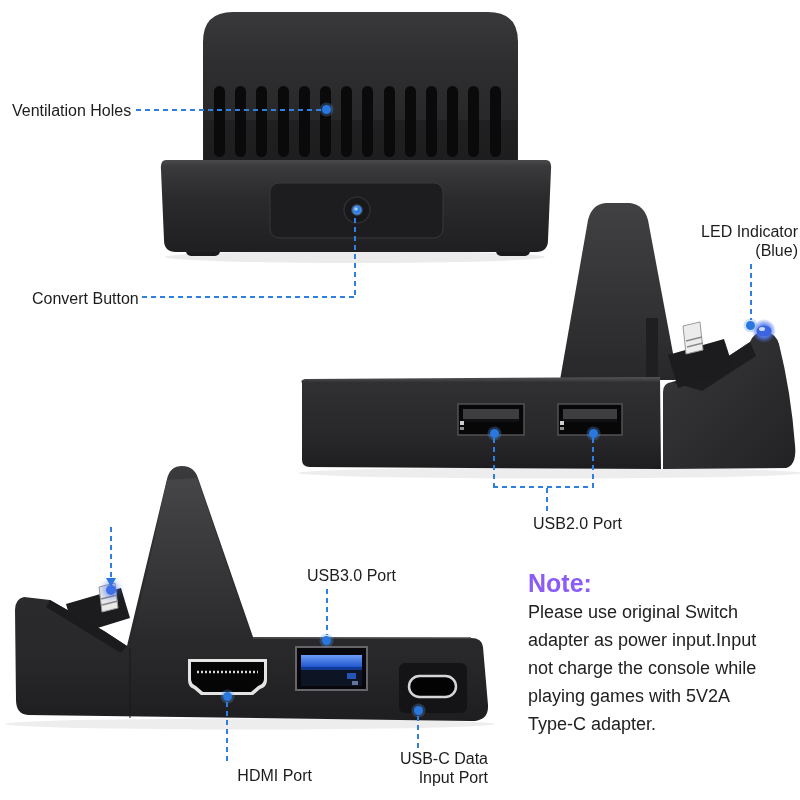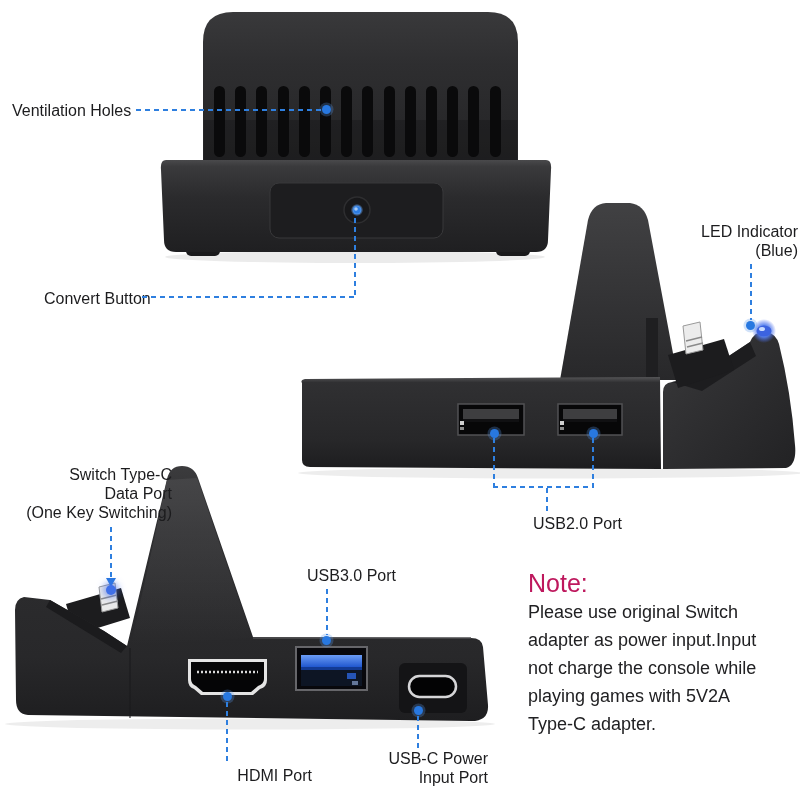--- a/index.html
+++ b/index.html
@@ -19,21 +19,21 @@
     box-shadow:0 0 0 2.5px rgba(90,150,235,.28);
   }
   .arrow-down{
     width:0;height:0;border-left:5px solid transparent;border-right:5px solid transparent;
     border-top:9px solid #2878e0;
   }
   .glow-dot{
     width:10px;height:10px;border-radius:50%;background:#3f6fe8;
     box-shadow:0 0 6px 3px rgba(70,110,235,.55);
   }
-  .note-heading{font-size:25px;line-height:30px;font-weight:normal;color:#be185d;}
+  .note-heading{font-size:25px;line-height:30px;font-weight:bold;color:#8b5cf6;}
   .note-line{font-size:18px;line-height:28px;color:#212123;white-space:nowrap;}
 </style>
 </head>
 <body>
 
 <div class="canvas">
 
   <svg class="abs" style="left:150px;top:5px" width="420" height="265" viewBox="150 5 420 265">
     <defs>
       <linearGradient id="gHead" x1="0" y1="0" x2="0" y2="1">
@@ -179,60 +179,55 @@
     <g>
       <rect x="399" y="663" width="68" height="50" rx="6" fill="#141416"></rect>
       <rect x="409" y="676" width="47" height="21" rx="10.5" fill="#030304" stroke="#d5d5d7" stroke-width="2.5"></rect>
     </g>
   </svg>
 
   <div class="abs label" style="left:12px;top:101px">Ventilation Holes</div>
   <div class="abs dash-h" style="left:136px;top:109px;width:186px"></div>
   <div class="abs dot" style="left:322px;top:105px"></div>
 
-  <div class="abs label" style="left:44px;top:289px">Convert Button</div>
+  <div class="abs label" style="left:32px;top:289px">Convert Button</div>
   <div class="abs dash-h" style="left:142px;top:296px;width:214px"></div>
   <div class="abs dash-v" style="left:354px;top:218px;height:80px"></div>
 
   <div class="abs label center" style="left:688px;top:222px;width:110px">
     <div>LED Indicator</div>
     <div>(Blue)</div>
   </div>
   <div class="abs dash-v" style="left:750px;top:264px;height:56px"></div>
   <div class="abs dot" style="left:746px;top:321px"></div>
 
   <div class="abs dot" style="left:490px;top:429px"></div>
   <div class="abs dot" style="left:589px;top:429px"></div>
   <div class="abs dash-v" style="left:493px;top:438px;height:49px"></div>
   <div class="abs dash-v" style="left:592px;top:438px;height:49px"></div>
   <div class="abs dash-h" style="left:493px;top:486px;width:101px"></div>
   <div class="abs dash-v" style="left:546px;top:488px;height:25px"></div>
   <div class="abs label center" style="left:482px;top:514px;width:140px">USB2.0 Port</div>
 
-  <div class="abs label center" style="left:0px;top:465px;width:172px">
-    <div>Switch Type-C</div>
-    <div>Data Port</div>
-    <div>(One Key Switching)</div>
-  </div>
   <div class="abs dash-v" style="left:110px;top:527px;height:51px"></div>
   <div class="abs arrow-down" style="left:106px;top:578px"></div>
   <div class="abs glow-dot" style="left:106px;top:585px"></div>
 
   <div class="abs label center" style="left:260px;top:566px;width:136px">USB3.0 Port</div>
   <div class="abs dash-v" style="left:326px;top:589px;height:46px"></div>
   <div class="abs dot" style="left:322px;top:636px"></div>
 
   <div class="abs dot" style="left:223px;top:692px"></div>
   <div class="abs dash-v" style="left:226px;top:702px;height:61px"></div>
   <div class="abs label center" style="left:176px;top:766px;width:136px">HDMI Port</div>
 
   <div class="abs dot" style="left:414px;top:706px"></div>
   <div class="abs dash-v" style="left:417px;top:716px;height:32px"></div>
   <div class="abs label center" style="left:352px;top:749px;width:136px">
-    <div>USB-C Power</div>
+    <div>USB-C Data</div>
     <div>Input Port</div>
   </div>
 
   <div class="abs" style="left:528px;top:568px;width:272px">
     <div class="note-heading">Note:</div>
     <div class="note-line">Please use original Switch</div>
     <div class="note-line">adapter as power input.Input</div>
     <div class="note-line">not charge the console while</div>
     <div class="note-line">playing games with 5V2A</div>
     <div class="note-line">Type-C adapter.</div>

